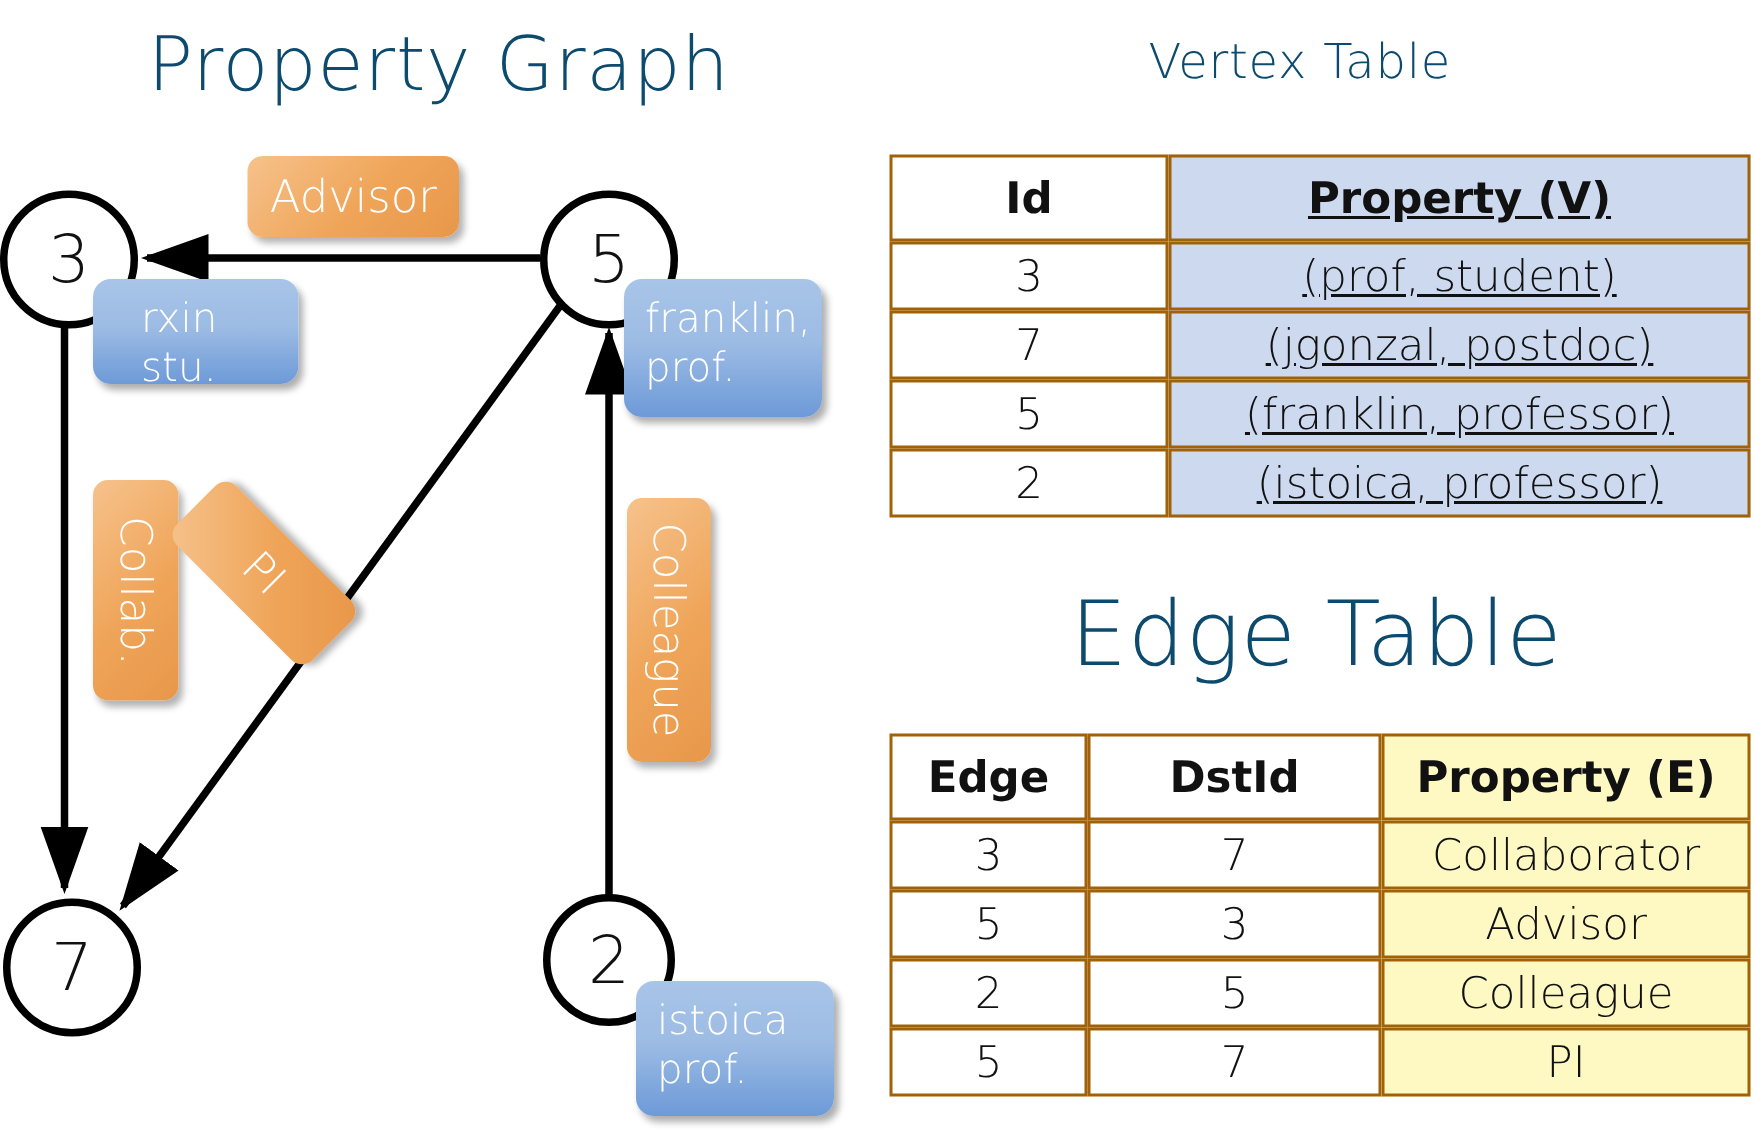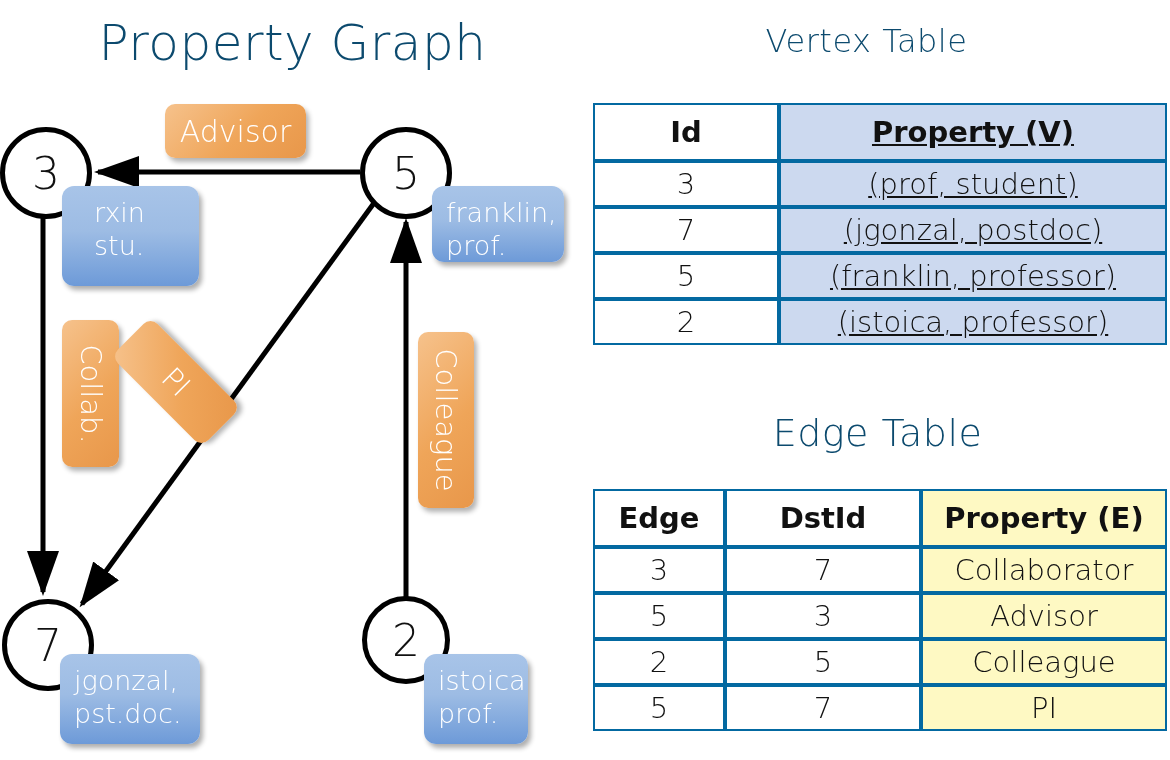--- a/index.html
+++ b/index.html
@@ -8,21 +8,21 @@
     font-family:"Liberation Sans", sans-serif;color:#1a1a1a;
   }
   .title{
     position:absolute;text-align:center;
     font-weight:300;letter-spacing:0.5px;
     font-family:"DejaVu Sans", sans-serif;
     color:#0c4a6e;white-space:nowrap;
   }
   #title-property-graph{left:0;top:14px;width:585px;font-size:50px;line-height:58px;}
   #title-vertex-table{left:574px;top:12px;width:585px;font-size:32px;line-height:58px;}
-  #title-edge-table{left:585px;top:404px;width:585px;font-size:38px;line-height:58px;}
+  #title-edge-table{left:585px;top:394px;width:585px;font-size:60px;line-height:58px;}
 
   
   #graph-panel{position:absolute;left:0;top:0;width:585px;height:760px;}
   #graph-edges{position:absolute;left:0;top:0;width:585px;height:760px;}
 
   .node{
     position:absolute;border:5px solid #000;border-radius:50%;
     background:#fff;box-sizing:border-box;
     display:flex;align-items:center;justify-content:center;
     font-family:"DejaVu Sans", sans-serif;font-weight:300;
@@ -56,21 +56,21 @@
   #edge-label-collab{left:62px;top:320px;width:57px;height:147px;font-size:29px;}
   #edge-label-colleague{left:418px;top:332px;width:56px;height:176px;font-size:29px;}
   #edge-label-pi{left:148px;top:318px;width:56px;height:128px;font-size:29px;
       transform:rotate(-45deg);transform-origin:center center;}
   .rot90 > span{transform:rotate(90deg);display:inline-block;}
 
   
   .tbl{position:absolute;border-collapse:separate;border-spacing:0;
        font-family:"DejaVu Sans", sans-serif;font-weight:300;}
   .tbl td,.tbl th{
-    border:2px solid #0369a1;text-align:center;
+    border:2px solid #a16207;text-align:center;
     font-weight:300;font-size:29px;color:#111;
     padding:0;height:46px;box-sizing:border-box;
   }
   .tbl th{font-weight:bold;font-size:29px;height:58px;}
   .vt-prop{background:#ccd9ef;}
   .et-prop{background:#fef9c3;}
   .sep{border-left-width:4px;}
 
   #vertex-table{left:593px;top:103px;}
   #edge-table{left:593px;top:489px;}
@@ -111,33 +111,29 @@
   <div class="node" style="left:360px;top:127px;width:92px;height:92px;">
     <span>5</span>
   </div>
   <div class="node" style="left:2px;top:599px;width:92px;height:92px;">
     <span>7</span>
   </div>
   <div class="node" style="left:362px;top:596px;width:88px;height:88px;">
     <span>2</span>
   </div>
 
-  <div class="vbox" style="left:62px;top:186px;width:137px;height:100px;padding-left:32px;">
+  <div class="vbox" style="left:62px;top:186px;width:137px;height:70px;padding-left:32px;">
     <div>rxin</div>
     <div>stu.</div>
   </div>
-  <div class="vbox" style="left:432px;top:186px;width:132px;height:76px;">
+  <div class="vbox" style="left:416px;top:186px;width:132px;height:92px;">
     <div>franklin,</div>
     <div>prof.</div>
   </div>
-  <div class="vbox" style="left:60px;top:654px;width:140px;height:90px;">
-    <div>jgonzal,</div>
-    <div>pst.doc.</div>
-  </div>
-  <div class="vbox" style="left:424px;top:654px;width:104px;height:90px;">
+  <div class="vbox" style="left:424px;top:654px;width:132px;height:90px;">
     <div>istoica</div>
     <div>prof.</div>
   </div>
 
   <div class="ebox" id="edge-label-advisor">
     <span>Advisor</span>
   </div>
   <div class="ebox rot90" id="edge-label-collab">
     <span>Collab.</span>
   </div>

